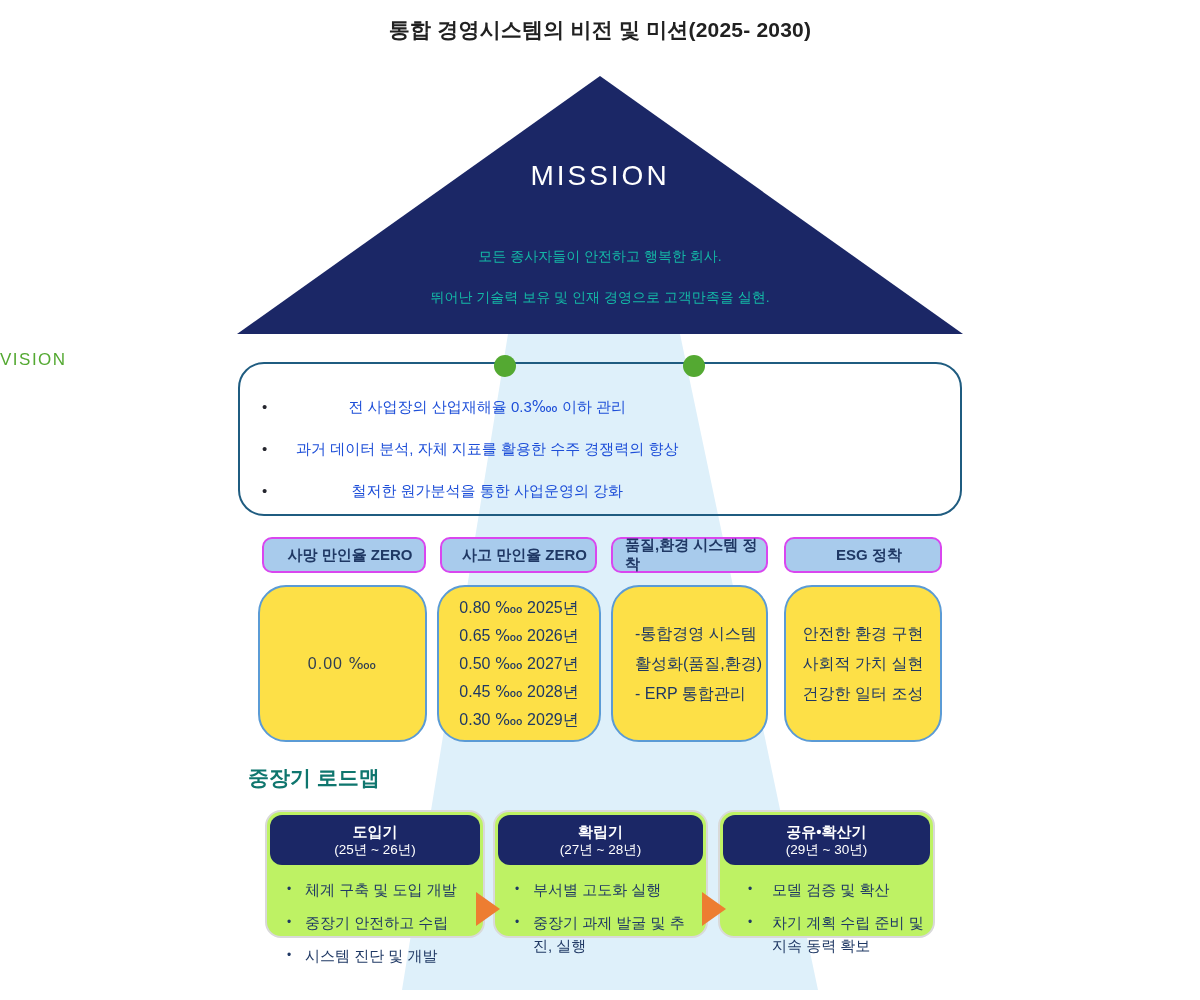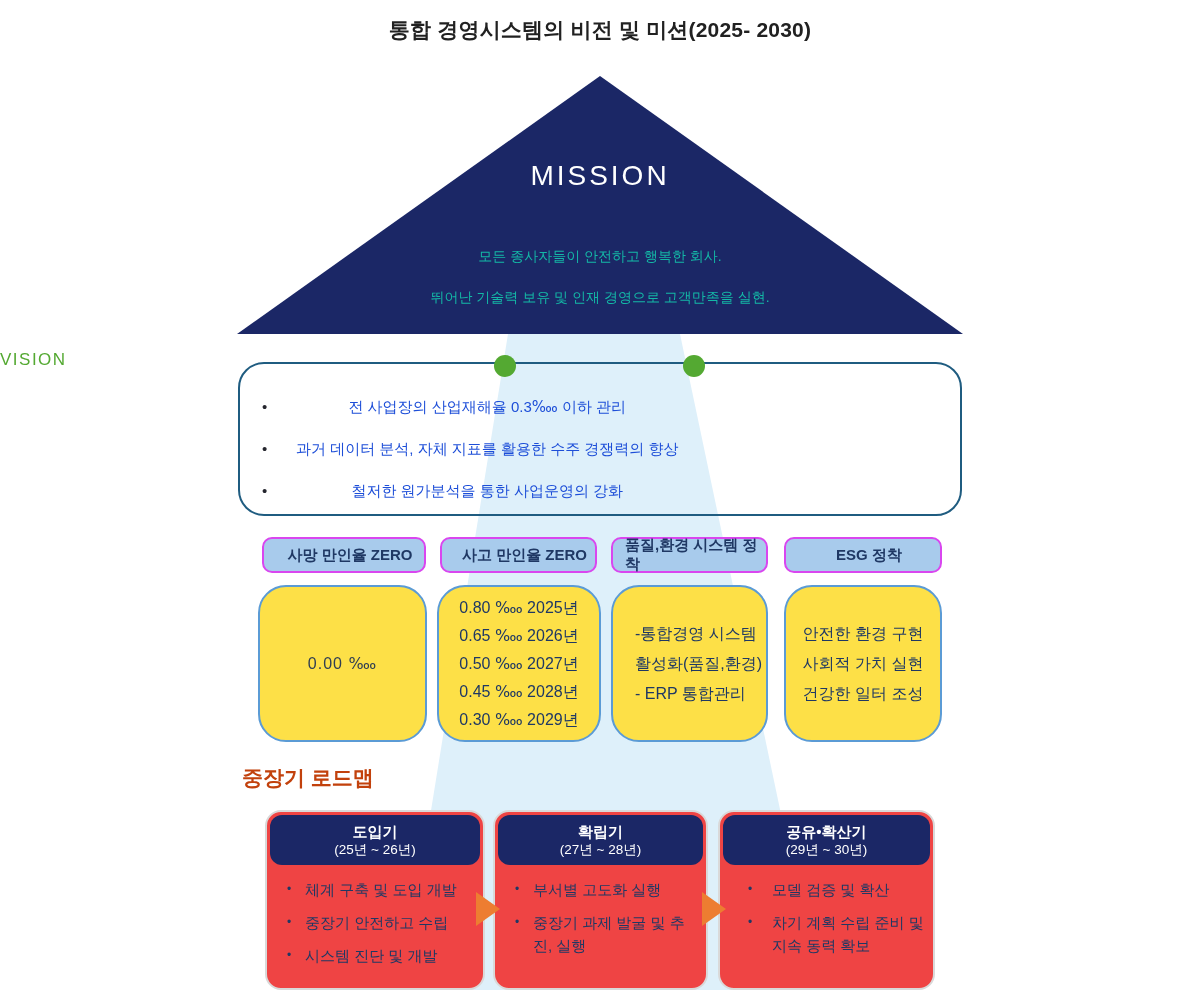--- a/index.html
+++ b/index.html
@@ -47,23 +47,23 @@
   .gbox{position:absolute;top:585px;height:157px;background:#fde047;
     border:2px solid #5b9bd5;border-radius:28px;box-sizing:border-box;
     color:#1f3864;z-index:2;display:flex;flex-direction:column;justify-content:center;}
   .gbox .line{display:block;font-size:16px;line-height:28px;}
   .gbox-center{align-items:center;text-align:center;}
   .gbox-left{padding-left:22px;}
   .gbox-left .line{line-height:30px;}
   .big-value{font-size:30px;color:#2f3e53;letter-spacing:1px;}
 
   
-  .roadmap-heading{position:absolute;left:242px;top:764px;font-size:21px;
-    font-weight:600;color:#c2410c;z-index:2;}
-  .card{position:absolute;top:810px;height:180px;background:#ef4444;
+  .roadmap-heading{position:absolute;left:248px;top:764px;font-size:21px;
+    font-weight:600;color:#0f766e;z-index:2;}
+  .card{position:absolute;top:810px;height:128px;background:#bef264;
     border:2px solid #d9d9d9;border-radius:16px;box-sizing:border-box;z-index:2;padding-left:8px;}
   .phase-head{position:absolute;left:3px;right:3px;top:3px;height:50px;
     background:#1b2766;border-radius:12px;display:flex;flex-direction:column;
     align-items:center;justify-content:center;color:#ffffff;}
   .phase-title{font-size:15px;font-weight:700;line-height:19px;}
   .phase-period{font-size:13.5px;line-height:17px;}
   .card-items{position:absolute;left:20px;right:8px;top:66px;margin:0;padding:0;
     list-style:none;}
   .card-items li{position:relative;padding-left:18px;font-size:15px;
     color:#1f3864;line-height:23px;margin-bottom:10px;}

